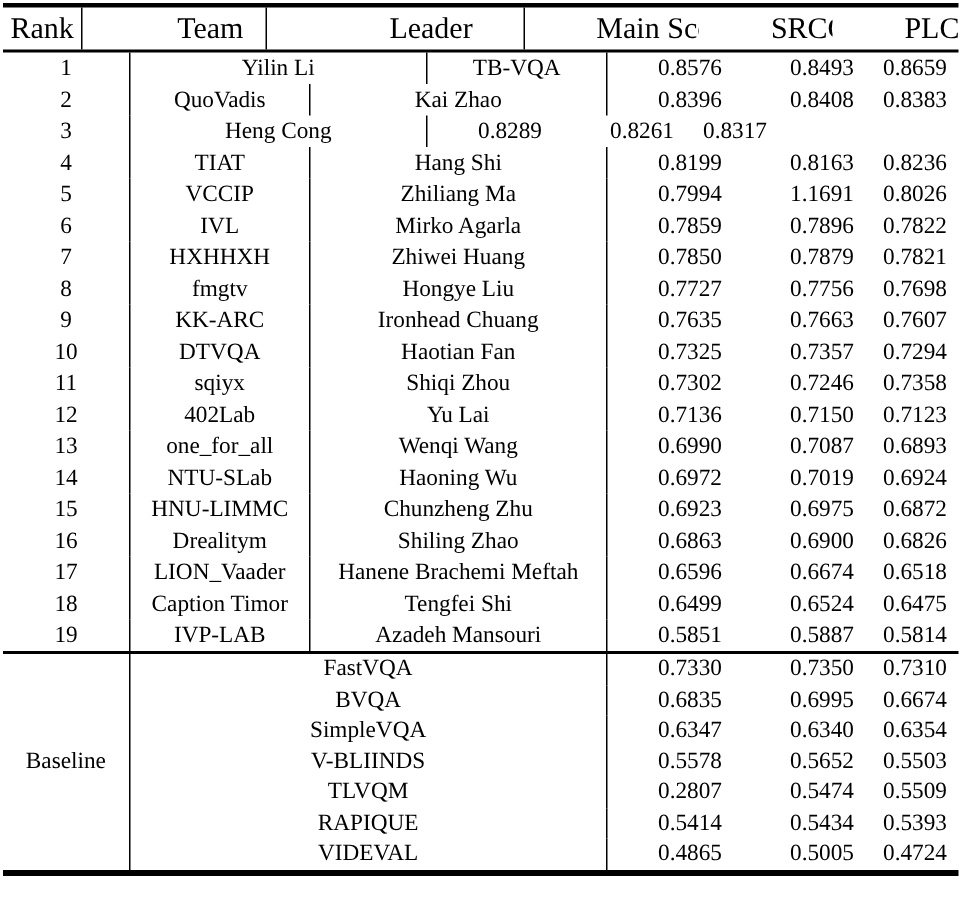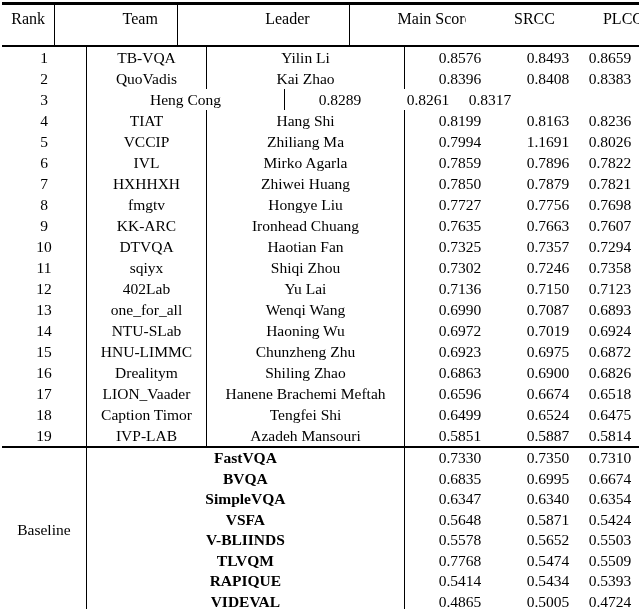--- a/index.html
+++ b/index.html
@@ -16,31 +16,31 @@
     margin: 2px 0 0 2px;
     width: 637px;
   }
   .rule { background: #000000; width: 100%; }
   .rule.top { height: 3px; }
   .rule.under-header { height: 2px; }
   .rule.section { height: 2px; }
   .rule.bottom { height: 4px; }
 
   .row { display: flex; height: 21px; line-height: 21px; font-size: 15.5px; }
-  .row.header { height: 40px; line-height: 28px; font-size: 16px; gap: 48px; }
+  .row.header { height: 28px; line-height: 28px; font-size: 20px; gap: 48px; }
   .brow { display: flex; height: 20.5px; line-height: 20.5px; font-size: 15.5px; }
 
   .cell { text-align: center; white-space: nowrap; overflow: hidden; }
   .cell.rank   { width: 84px;  border-right: 1.2px solid #000; }
   .cell.team   { width: 119px; border-right: 1.2px solid #000; }
   .cell.leader { width: 197px; border-right: 1.2px solid #000; }
   .cell.main   { width: 110px; }
   .cell.srcc   { width: 66px;  }
   .cell.plcc   { width: 58px;  }
-  .cell.method { width: 317.2px; border-right: 1.2px solid #000; font-weight: bold; }
+  .cell.method { width: 317.2px; border-right: 1.2px solid #000; }
 
   .baseline-section { display: flex; }
   .baseline-label-cell {
     width: 84px;
     border-right: 1.2px solid #000;
     display: flex;
     align-items: center;
     justify-content: center;
     font-size: 15.5px;
   }
@@ -59,22 +59,22 @@
     <div class="cell main">Main Score</div>
     <div class="cell srcc">SRCC</div>
     <div class="cell plcc">PLCC</div>
   </div>
 
   <div class="rule under-header"></div>
 
   <div id="ranked-body">
       <div class="row">
         <div class="cell rank">1</div>
+        <div class="cell leader">Yilin Li</div>
         <div class="cell team">TB-VQA</div>
-        <div class="cell leader">Yilin Li</div>
         <div class="cell main">0.8576</div>
         <div class="cell srcc">0.8493</div>
         <div class="cell plcc">0.8659</div>
       </div>
       <div class="row">
         <div class="cell rank">2</div>
         <div class="cell team">QuoVadis</div>
         <div class="cell leader">Kai Zhao</div>
         <div class="cell main">0.8396</div>
         <div class="cell srcc">0.8408</div>
@@ -234,34 +234,28 @@
           <div class="cell srcc">0.6995</div>
           <div class="cell plcc">0.6674</div>
         </div>
         <div class="brow">
           <div class="cell method">SimpleVQA</div>
           <div class="cell main">0.6347</div>
           <div class="cell srcc">0.6340</div>
           <div class="cell plcc">0.6354</div>
         </div>
         <div class="brow">
-          <div class="cell method">VSFA</div>
-          <div class="cell main">0.5648</div>
-          <div class="cell srcc">0.5871</div>
-          <div class="cell plcc">0.5424</div>
-        </div>
-        <div class="brow">
           <div class="cell method">V-BLIINDS</div>
           <div class="cell main">0.5578</div>
           <div class="cell srcc">0.5652</div>
           <div class="cell plcc">0.5503</div>
         </div>
         <div class="brow">
           <div class="cell method">TLVQM</div>
-          <div class="cell main">0.7768</div>
+          <div class="cell main">0.2807</div>
           <div class="cell srcc">0.5474</div>
           <div class="cell plcc">0.5509</div>
         </div>
         <div class="brow">
           <div class="cell method">RAPIQUE</div>
           <div class="cell main">0.5414</div>
           <div class="cell srcc">0.5434</div>
           <div class="cell plcc">0.5393</div>
         </div>
         <div class="brow">

